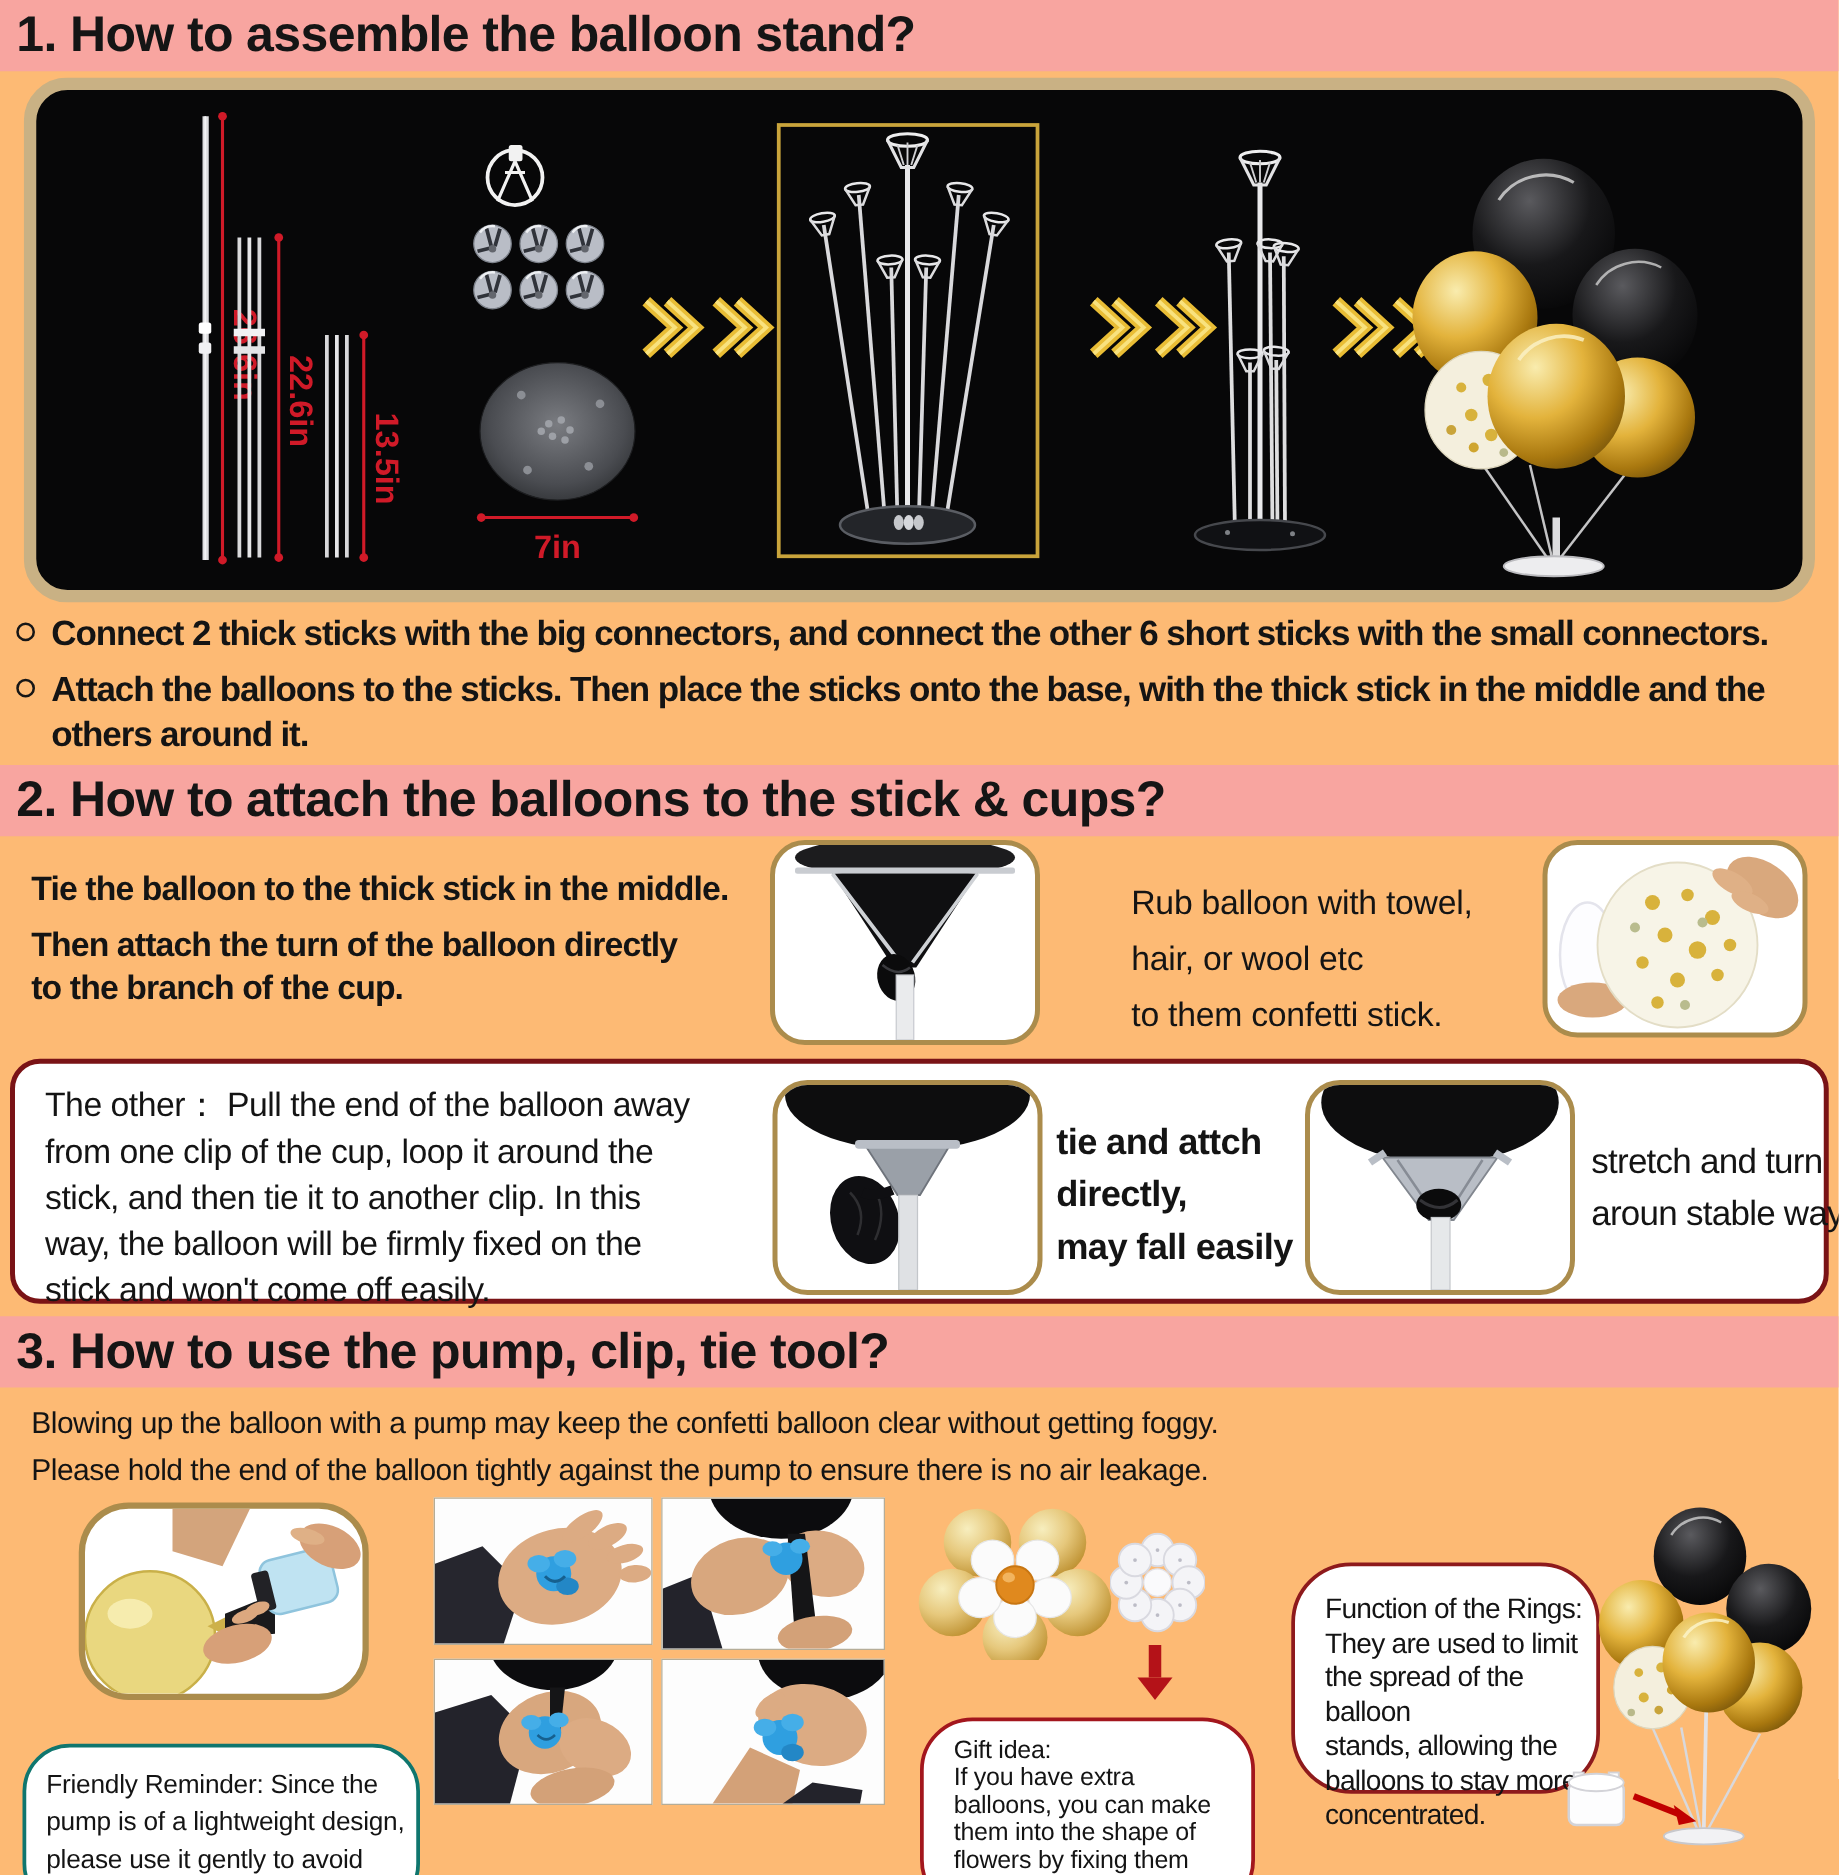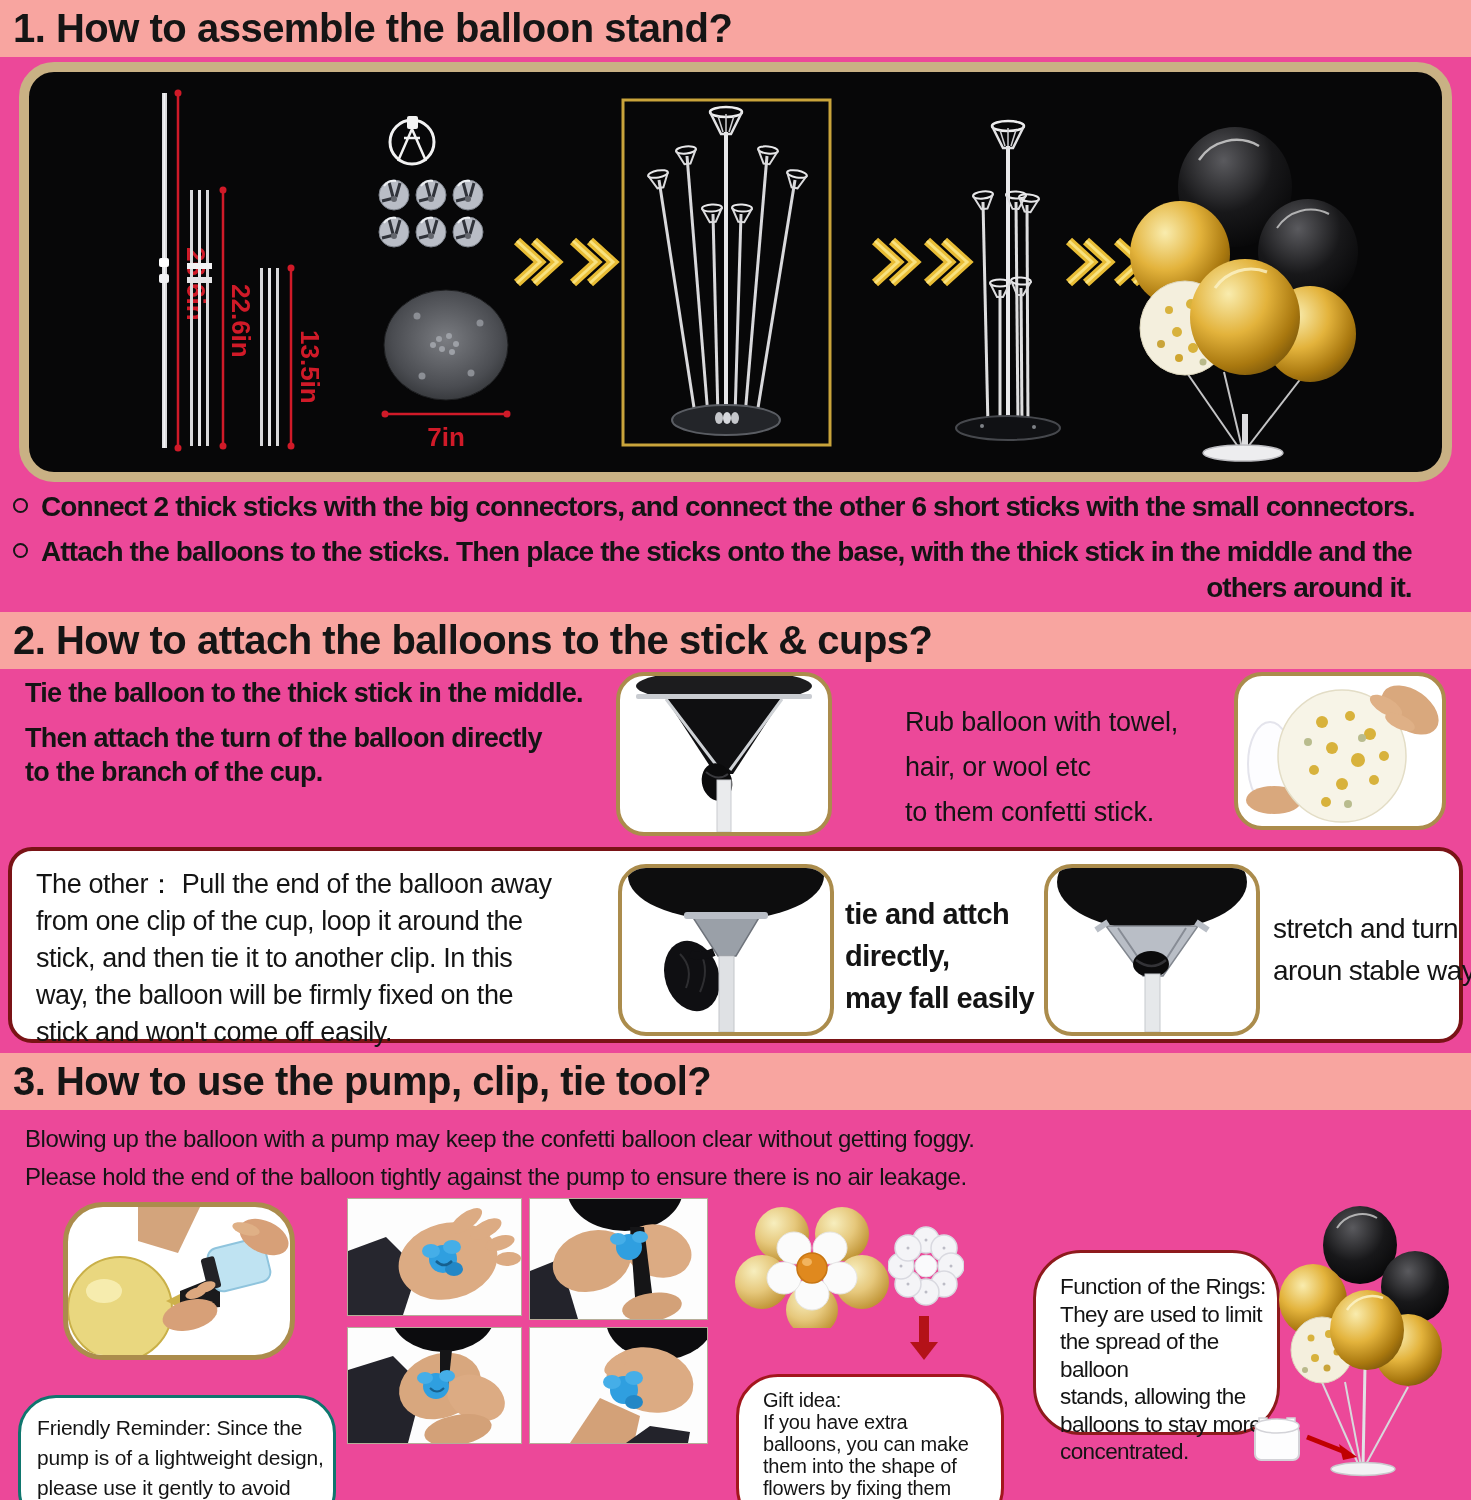--- a/index.html
+++ b/index.html
@@ -1,24 +1,24 @@
 <!DOCTYPE html>
 <html><head>
 <meta charset="utf-8">
 <style>
   html,body{margin:0;padding:0;background:#fff;}
-  .canvas{position:relative;width:1471px;height:1500px;background:#ec4899;overflow:hidden;
+  .canvas{position:relative;width:1471px;height:1500px;background:#fdba74;overflow:hidden;
           font-family:"Liberation Sans","DejaVu Sans",sans-serif;color:#141414;}
   .band{position:absolute;left:0;width:1471px;height:57px;}
   .band .bt{font-size:40px;font-weight:700;letter-spacing:-0.5px;line-height:57px;padding-left:13px;color:#151515;white-space:nowrap;}
   .pre{white-space:pre-line;}
-  .bullet{position:absolute;display:flex;align-items:flex-start;text-align:right;}
+  .bullet{position:absolute;display:flex;align-items:flex-start;}
   .dot{flex:0 0 auto;width:11px;height:11px;border:2.5px solid #161616;border-radius:50%;margin:9px 13px 0 0;}
   .bullet-text{font-size:28px;font-weight:700;letter-spacing:-0.9px;line-height:36px;}
-  .tie{position:absolute;left:25px;top:676px;width:600px;font-size:27px;font-weight:700;letter-spacing:-0.7px;line-height:34px;}
+  .tie{position:absolute;left:25px;top:694px;width:600px;font-size:27px;font-weight:700;letter-spacing:-0.7px;line-height:34px;}
   .tie .p1{margin:0 0 11px 0;}
   .rub{position:absolute;left:905px;top:700px;width:330px;font-size:27px;font-weight:400;letter-spacing:-0.2px;line-height:45px;}
   .redbox{position:absolute;left:8px;top:847px;width:1447px;height:188px;border:4px solid #7a1316;border-radius:24px;background:#fff;}
   .other{position:absolute;left:36px;top:866px;width:590px;font-size:27px;font-weight:400;letter-spacing:-0.4px;line-height:37px;}
   .cap-bad{position:absolute;left:845px;top:893px;width:270px;font-size:29px;font-weight:700;letter-spacing:-0.5px;line-height:42px;}
   .cap-good{position:absolute;left:1256px;top:908px;width:215px;font-size:28px;font-weight:400;letter-spacing:-0.6px;line-height:42px;padding-left:17px;}
   .para3{position:absolute;left:25px;top:1120px;width:1430px;font-size:24px;font-weight:400;letter-spacing:-0.4px;line-height:38px;}
   .photo{position:absolute;background:#fff;border:4px solid #ab8c4c;border-radius:28px;overflow:hidden;}
   .photo svg{display:block;}
   .gridphoto{position:absolute;background:#fdfdfd;border:1px solid #b5ad98;overflow:hidden;}

